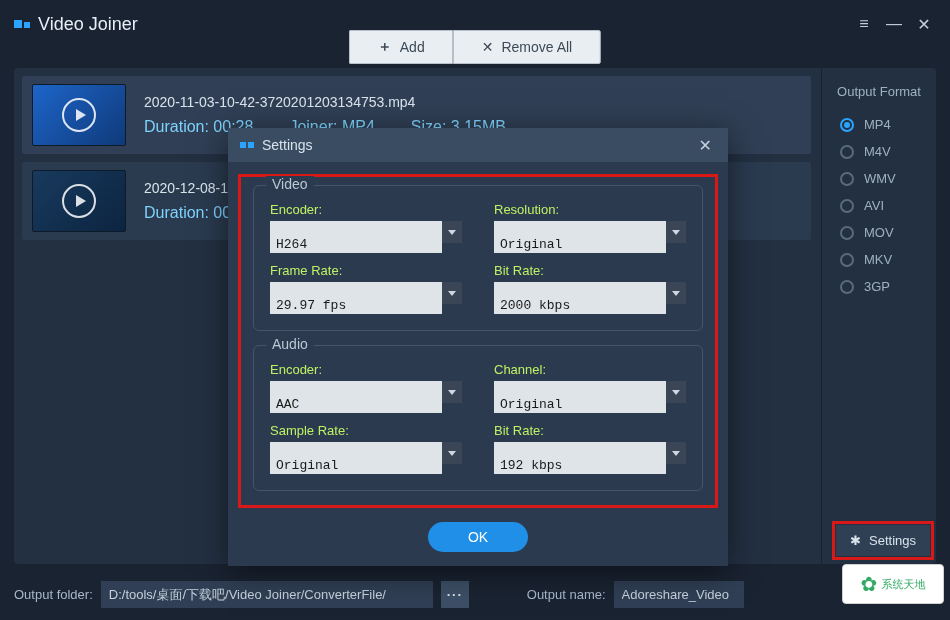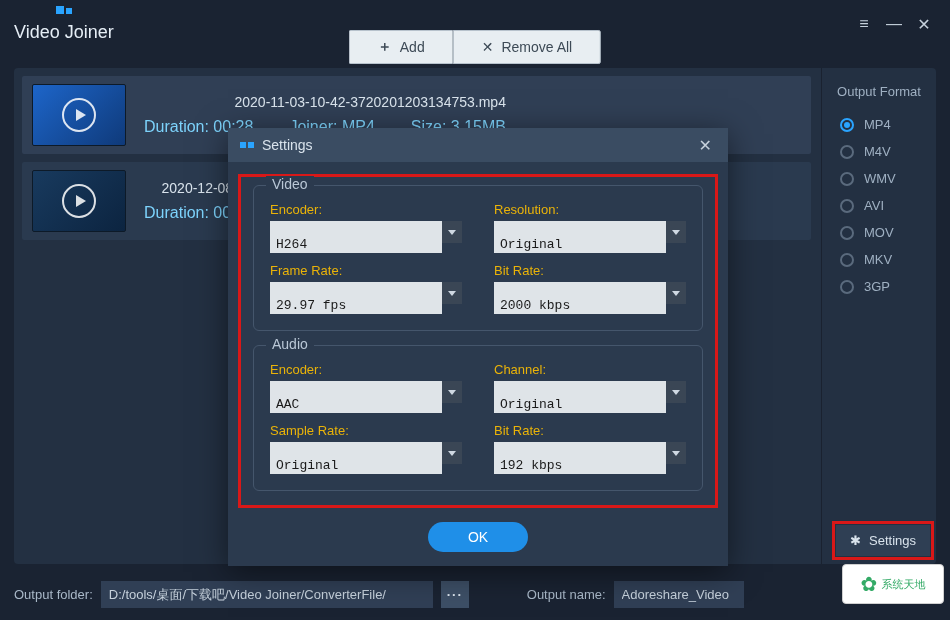--- a/index.html
+++ b/index.html
@@ -1,39 +1,39 @@
 <!DOCTYPE html>
 <html><head>
 <meta charset="utf-8">
 <style>
   * { box-sizing: border-box; margin: 0; padding: 0; }
   body { font-family: "Segoe UI", Arial, sans-serif; background: #1a2332; color: #c5d0db; width: 950px; height: 620px; overflow: hidden; position: relative; }
 
   .titlebar { display: flex; align-items: center; height: 48px; padding: 0 14px; }
-  .titlebar .logo { display:flex; align-items:center; gap:8px;flex-direction:column; }
+  .titlebar .logo { display:flex; align-items:center; gap:8px; }
   .titlebar .app-title { color:#e6eef6; font-size:18px; font-weight:500; }
   .titlebar .spacer { flex:1; }
   .win-btn { width:24px; height:24px; display:flex; align-items:center; justify-content:center; color:#c5d0db; margin-left:6px; cursor:pointer; }
 
   .toolbar { display:flex; justify-content:center; gap:0; position:absolute; top:30px; left:50%; transform:translateX(-50%); }
   .tool-btn { height:34px; padding:0 28px; background:#e8eef2; color:#3d4a56; font-size:14px; display:flex; align-items:center; gap:8px; cursor:pointer; border:1px solid #b7c2cc;}
   .tool-btn.add { border-right:none; border-radius:2px 0 0 2px;}
   .tool-btn.remove { border-radius:0 2px 2px 0;}
 
   .main-area { position:absolute; top:68px; left:14px; right:14px; bottom:56px; background:#233042; border-radius:4px; display:flex; }
   .list-col { flex:1; padding:8px 10px 8px 8px; }
   .side-col { width:115px; border-left:1px solid #1a2230; padding:16px 10px; }
 
   .file-row { background:#2a3a4f; border-radius:2px; margin-bottom:8px; padding:8px 14px 8px 10px; display:flex; align-items:center; gap:18px; height:78px;}
   .file-row.first { background:#303f55; }
   .thumb { width:94px; height:62px; background:linear-gradient(135deg,#1d65c9,#0f3a7a); border:1px solid #0d1a28; border-radius:2px; display:flex; align-items:center; justify-content:center; position:relative;}
   .playcircle{ width:34px; height:34px; border:2px solid rgba(255,255,255,.85); border-radius:50%; display:flex; align-items:center; justify-content:center;}
   .playcircle::after{content:""; border-left:10px solid rgba(255,255,255,.85); border-top:6px solid transparent; border-bottom:6px solid transparent; margin-left:3px;}
   .file-info{ display:flex; flex-direction:column; gap:8px; }
-  .file-name{ color:#d9e3ec; font-size:14px;text-align:right;}
+  .file-name{ color:#d9e3ec; font-size:14px;}
   .file-meta{ color:#7dd3fc; font-size:16px; display:flex; gap:36px;}
 
   .side-title{ color:#9fb0c2; font-size:13px; margin-bottom:12px; text-align:center;}
   .radio-row{ display:flex; align-items:center; gap:10px; padding:6px 8px; cursor:pointer;}
   .radio{ width:14px; height:14px; border-radius:50%; border:2px solid #5a6a7d; position:relative;}
   .radio.checked{ border-color:#2aa4ff;}
   .radio.checked::after{content:"";position:absolute;inset:2px;border-radius:50%;background:#2aa4ff;}
   .radio-label{ color:#9fb0c2; font-size:13px;}
 
   .settings-btn-wrap{ position:absolute; right:16px; bottom:60px; border:3px solid #d91818; padding:1px; }
@@ -46,21 +46,21 @@
   
   .modal{ position:absolute; left:228px; top:128px; width:500px; background:#2b3a4e; box-shadow:0 6px 30px rgba(0,0,0,.5); }
   .modal-head{ background:#3a4c62; height:34px; display:flex; align-items:center; padding:0 12px; color:#d9e3ec; font-size:14px;}
   .modal-head .spacer{flex:1;}
   .modal-close{ font-size:16px; color:#c5d0db; cursor:pointer; padding:0 4px;}
   .modal-body{ padding:12px 10px 14px; }
   .hl-box{ border:3px solid #d91818; padding:8px 12px 14px;}
   .fieldset{ border:1px solid #45566c; border-radius:6px; padding:16px 16px 16px; position:relative; margin-bottom:14px;}
   .legend{ position:absolute; top:-10px; left:12px; background:#2b3a4e; padding:0 6px; color:#b9c7d6; font-size:14px;}
   .grid2{ display:grid; grid-template-columns:1fr 1fr; column-gap:32px; row-gap:10px;}
-  .fld-label{ color:#eab308; font-size:13px; margin-bottom:4px; display:block;}
+  .fld-label{ color:#bef264; font-size:13px; margin-bottom:4px; display:block;}
   .combo{ display:flex; }
   .combo .val{ flex:1; background:#dfe4e8; color:#1a1a1a; font-family:"Courier New",monospace; font-size:13px; padding:16px 6px; height:22px;}
   .combo .arrow{ width:20px; height:22px; background:#3a4655; display:flex;align-items:center;justify-content:center;}
   .combo .arrow::after{content:"";border-top:5px solid #cfd8e2;border-left:4px solid transparent;border-right:4px solid transparent;}
   .ok-row{ display:flex; justify-content:center; margin-top:14px;}
   .ok-btn{ background:#1f8fe8; color:#fff; padding:7px 40px; border-radius:16px; cursor:pointer; font-size:14px;}
 
   .watermark{ position:absolute; right:6px; bottom:16px; width:102px; height:40px; background:#fff; border:1px solid #d0d0d0; border-radius:4px; display:flex; align-items:center; justify-content:center; font-size:11px; color:#3a6;}
   .app-icon{ display:inline-flex; gap:2px;}
   .sq{ width:8px; height:8px; background:#2aa4ff;}

